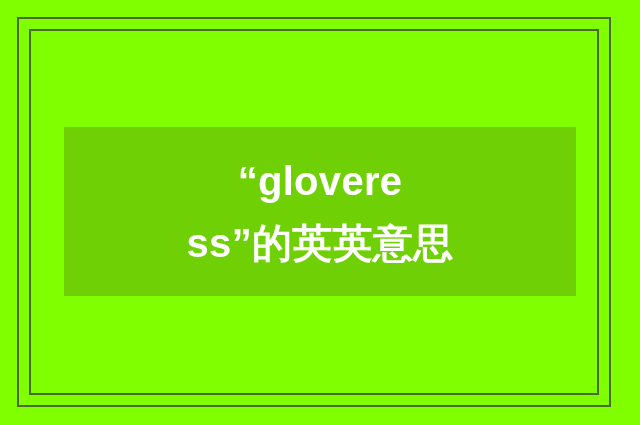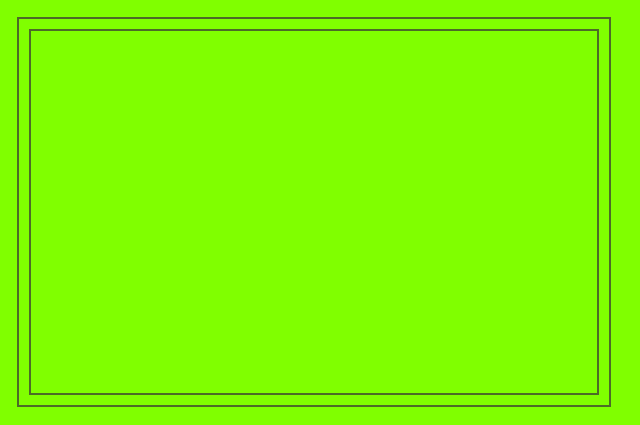--- a/index.html
+++ b/index.html
@@ -70,14 +70,18 @@
   }
 </style>
 </head>
 <body>
 
 <div id="stage">
 
   <div class="frame-outer"></div>
   <div class="frame-inner"></div>
 
+  <div class="panel">
+    <div class="panel-title">“glovere
+ss”的英英意思</div>
+  </div>
 
 </div>
 
 </body></html>

